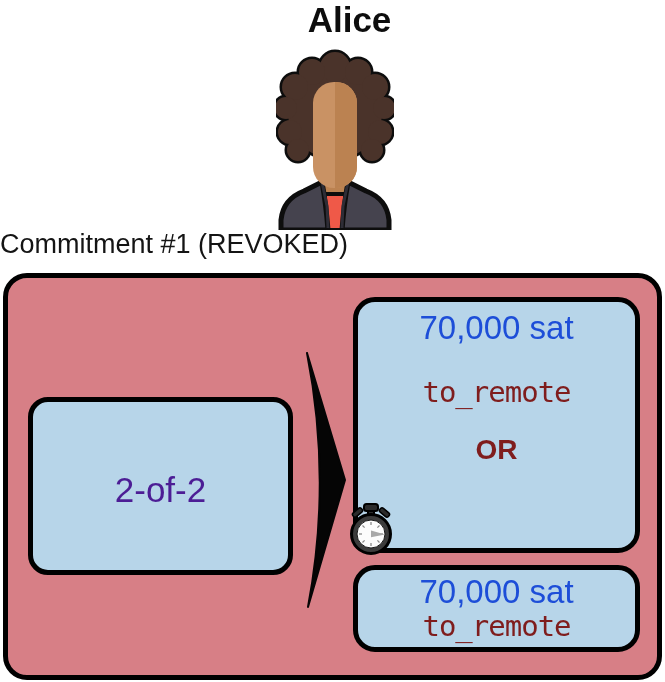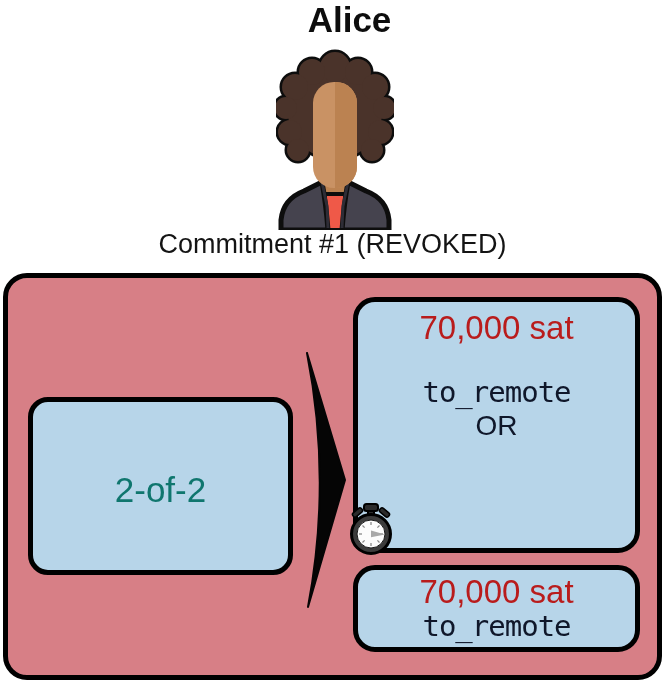--- a/index.html
+++ b/index.html
@@ -15,55 +15,55 @@
   .person-name {
     position: absolute; top: 0; left: 0; width: 665px;
     text-align: center; font-size: 35px; font-weight: 700; line-height: 40px;
     color: #0d0d0d;
     padding-left: 17px;
   }
   .avatar-wrap { position: absolute; left: 276px; top: 42px; width: 118px; height: 188px; }
 
   .caption {
     position: absolute; top: 228px; left: 0; width: 665px;
-    text-align: center; font-size: 27px; font-weight: 400; line-height: 32px;
+    font-size: 27px; font-weight: 400; line-height: 32px;
     color: #141414;
   }
 
   .tx-container {
     position: absolute; left: 3px; top: 273px; width: 659px; height: 407px;
     background: #d77f86; border: 5px solid #000; border-radius: 24px;
     box-sizing: border-box;
   }
 
   .node {
     position: absolute; background: #b7d5e9; border: 5px solid #000;
     box-sizing: border-box;
   }
   .funding-box {
     left: 28px; top: 397px; width: 265px; height: 178px; border-radius: 20px;
     display: flex; align-items: center; justify-content: center;
   }
-  .funding-label { font-size: 35px; color: #0f766e; margin-top: 8px; }
+  .funding-label { font-size: 35px; color: #4c1d95; margin-top: 8px; }
 
   .output-delayed {
     left: 353px; top: 297px; width: 287px; height: 256px; border-radius: 22px;
     display: flex; flex-direction: column; align-items: center;
     padding-top: 8px;
   }
   .output-remote {
     left: 353px; top: 565px; width: 287px; height: 87px; border-radius: 22px;
     display: flex; flex-direction: column; align-items: center; justify-content: center;
   }
 
-  .amount { font-size: 33px; line-height: 36px; color: #b91c1c; }
+  .amount { font-size: 33px; line-height: 36px; color: #1d4ed8; }
   .spacer { height: 30px; }
-  .script-line { font-size: 29px; line-height: 33px; color: #0f172a; }
+  .script-line { font-size: 29px; line-height: 33px; color: #7f1d1d; }
   .mono { font-family: "DejaVu Sans Mono", monospace; font-size: 29px; letter-spacing: -1px; }
-  .op-or { font-weight: 400; font-size: 28px; }
+  .op-or { font-weight: 700; font-size: 28px; margin-top: 24px; }
 
   .arrow-wrap { position: absolute; left: 298px; top: 348px; width: 52px; height: 264px; }
   .timer-wrap { position: absolute; left: 348px; top: 502px; width: 46px; height: 54px; z-index: 5; }
 </style>
 </head>
 <body>
 
 <div id="stage">
 
   <div class="person-name">Alice</div>

